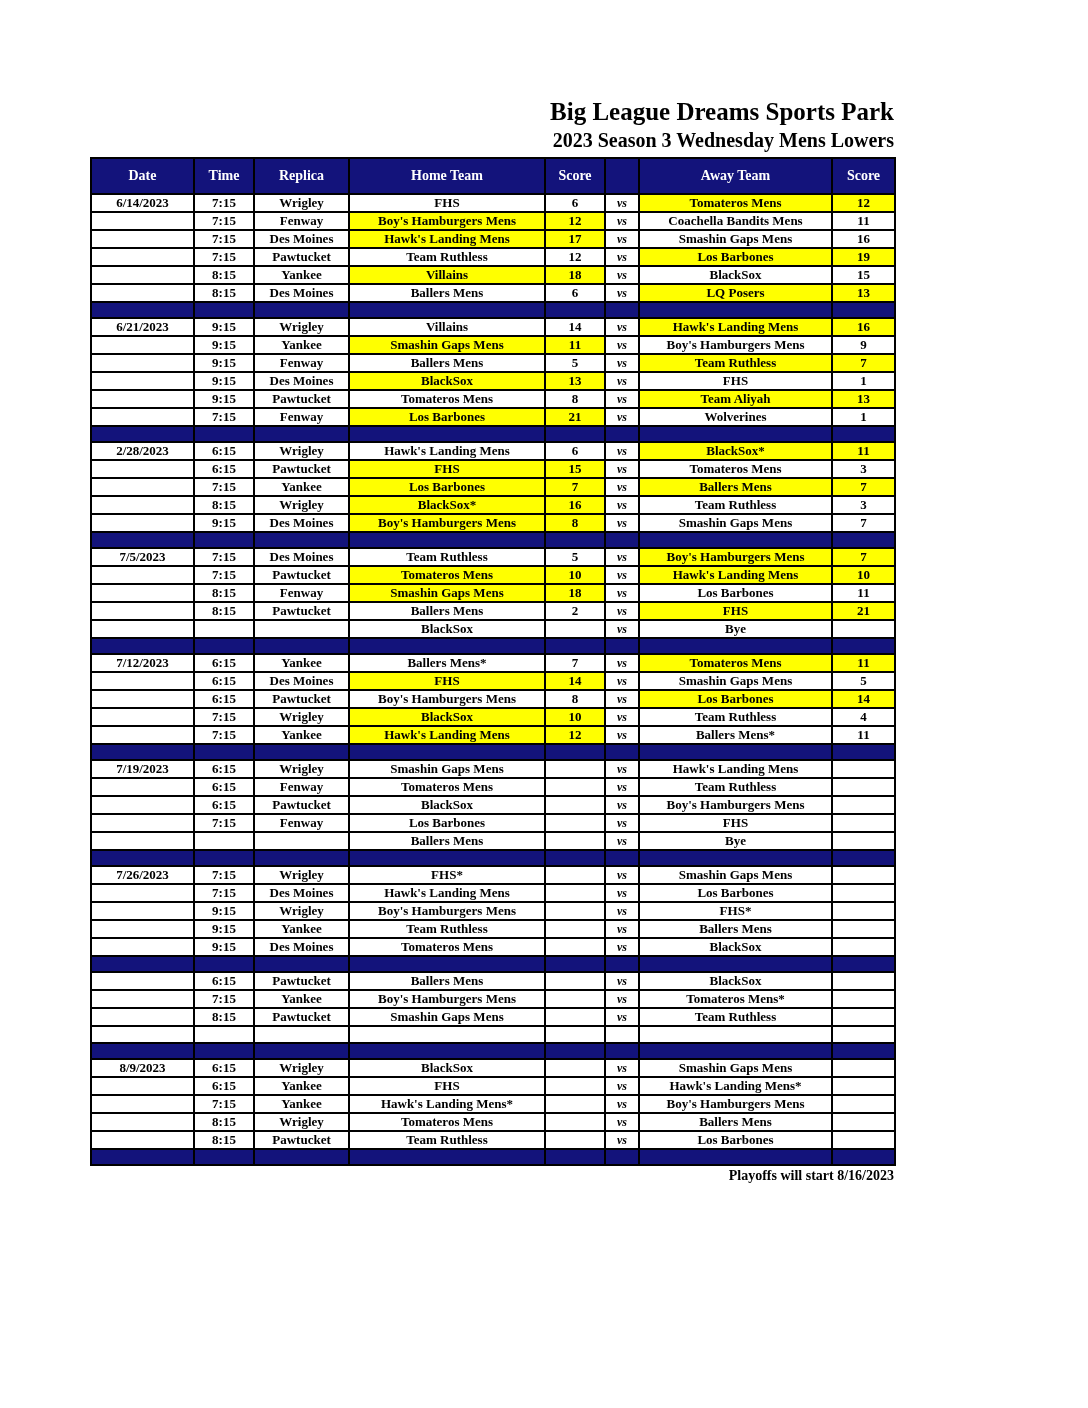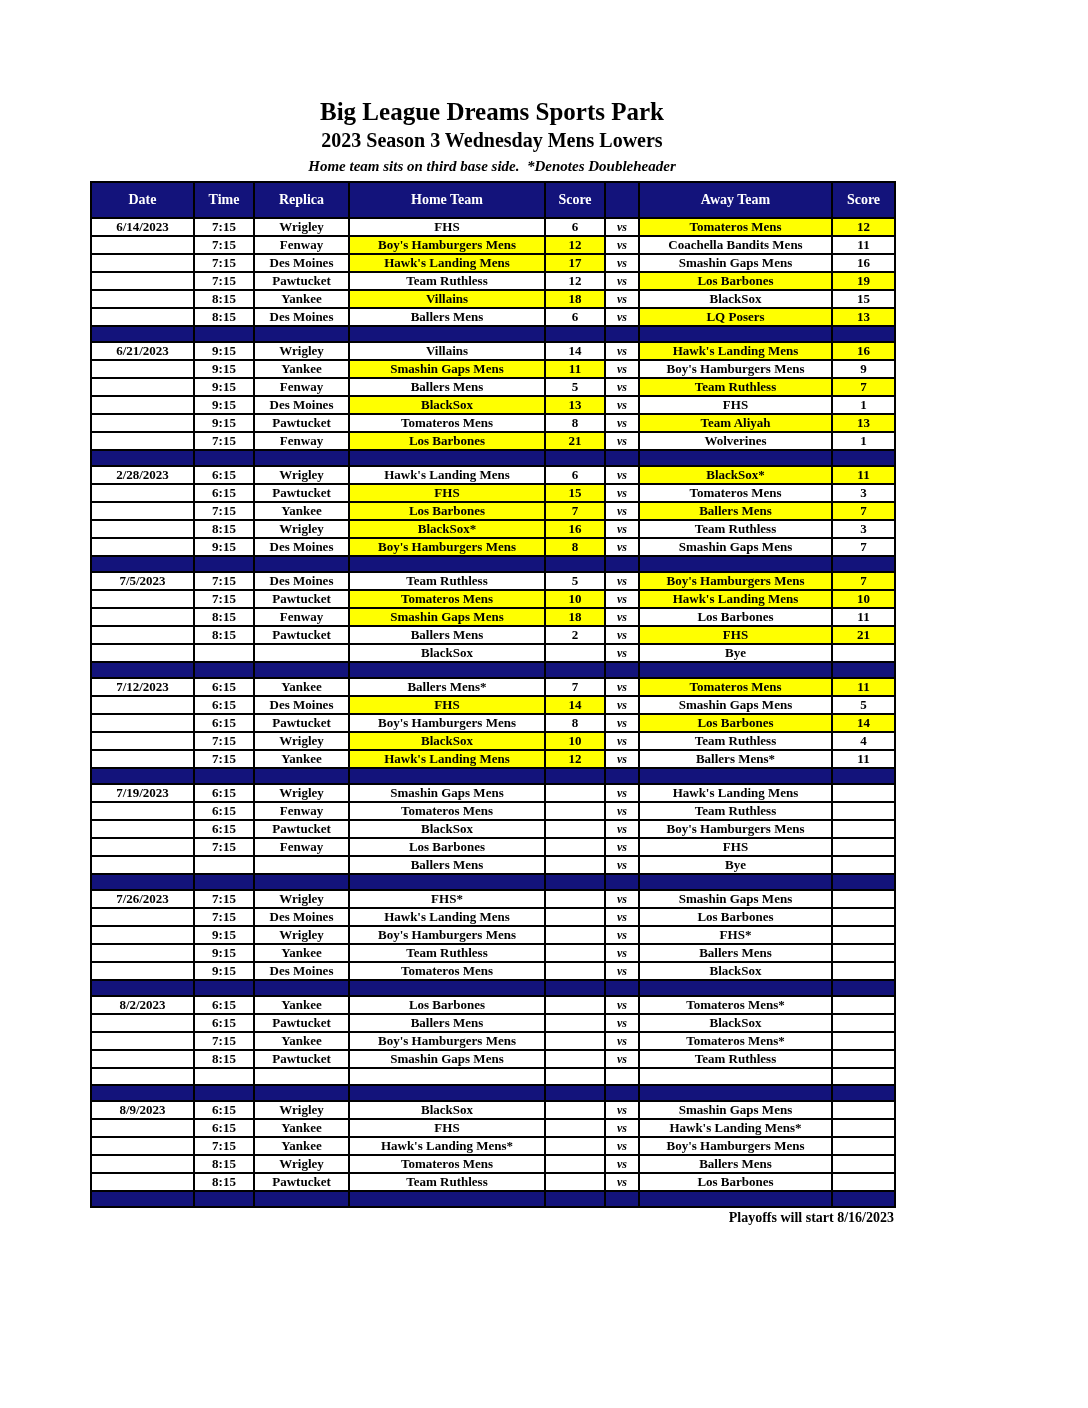--- a/index.html
+++ b/index.html
@@ -19,21 +19,21 @@
     position: relative;
   }
   .content {
     position: absolute;
     left: 90px;
     top: 0;
     width: 804px;
   }
   .titles {
     padding-top: 98px;
-    text-align: center;
+    text-align: right;
     color: #000;
   }
   .title {
     font-size: 25px;
     font-weight: bold;
     margin: 0;
     line-height: 1.1;
   }
   .subtitle {
     font-size: 20px;
@@ -91,21 +91,20 @@
     color: #000;
   }
 </style>
 </head>
 <body>
 
 <div class="content">
   <div class="titles">
     <div class="title">Big League Dreams Sports Park</div>
     <div class="subtitle">2023 Season 3 Wednesday Mens Lowers</div>
-    <div class="note">Home team sits on third base side.  *Denotes Doubleheader</div>
   </div>
 
   <table class="schedule">
     <colgroup>
       <col style="width:103px">
       <col style="width:60px">
       <col style="width:95px">
       <col style="width:196px">
       <col style="width:60px">
       <col style="width:34px">
@@ -559,30 +558,20 @@
           <td></td>
           <td></td>
           <td></td>
           <td></td>
           <td></td>
           <td></td>
           <td></td>
           <td></td>
         </tr>
         <tr>
-          <td>8/2/2023</td>
-          <td>6:15</td>
-          <td>Yankee</td>
-          <td>Los Barbones</td>
-          <td></td>
-          <td class="vs">vs</td>
-          <td>Tomateros Mens*</td>
-          <td></td>
-        </tr>
-        <tr>
           <td></td>
           <td>6:15</td>
           <td>Pawtucket</td>
           <td>Ballers Mens</td>
           <td></td>
           <td class="vs">vs</td>
           <td>BlackSox</td>
           <td></td>
         </tr>
         <tr>

